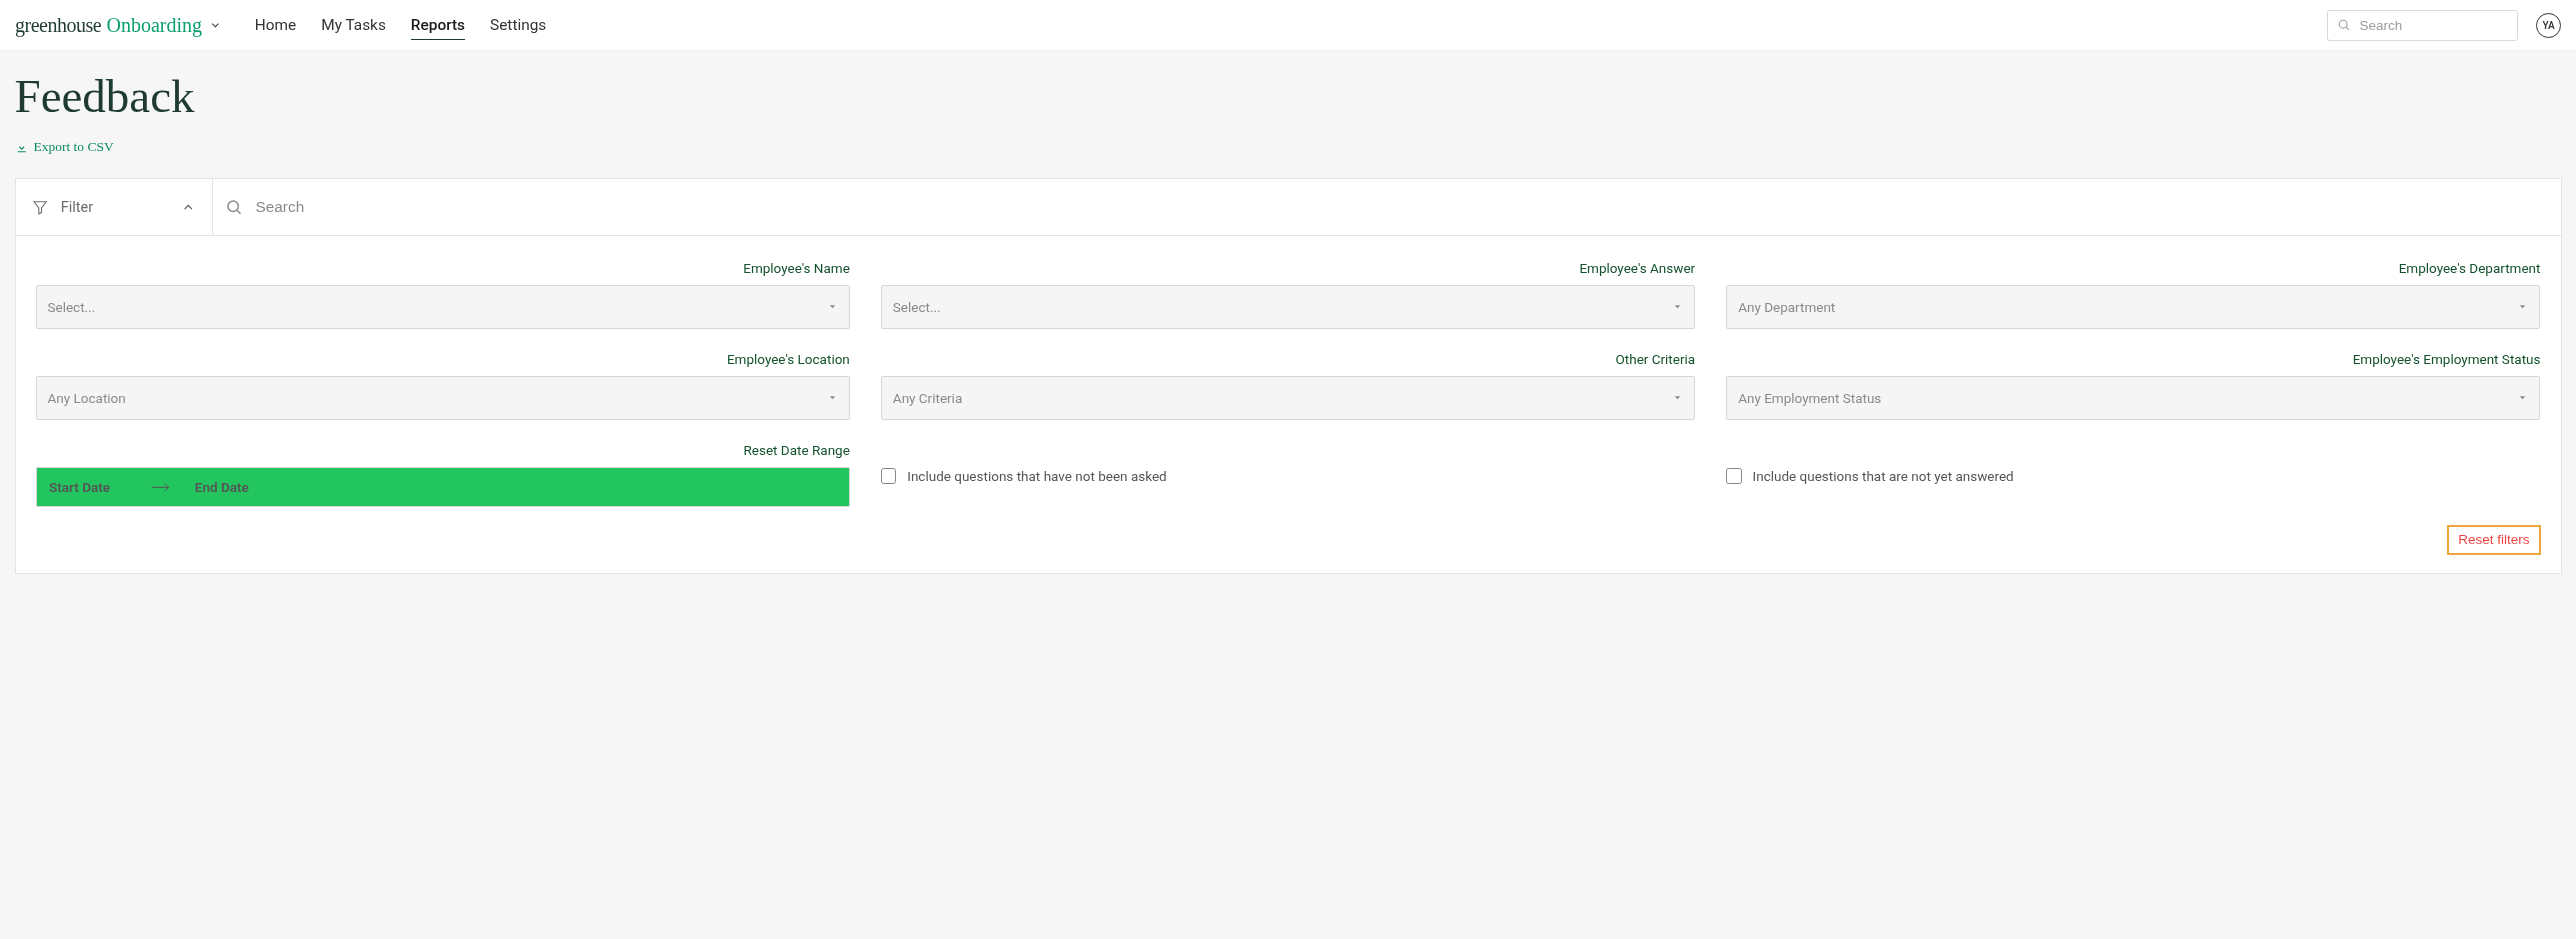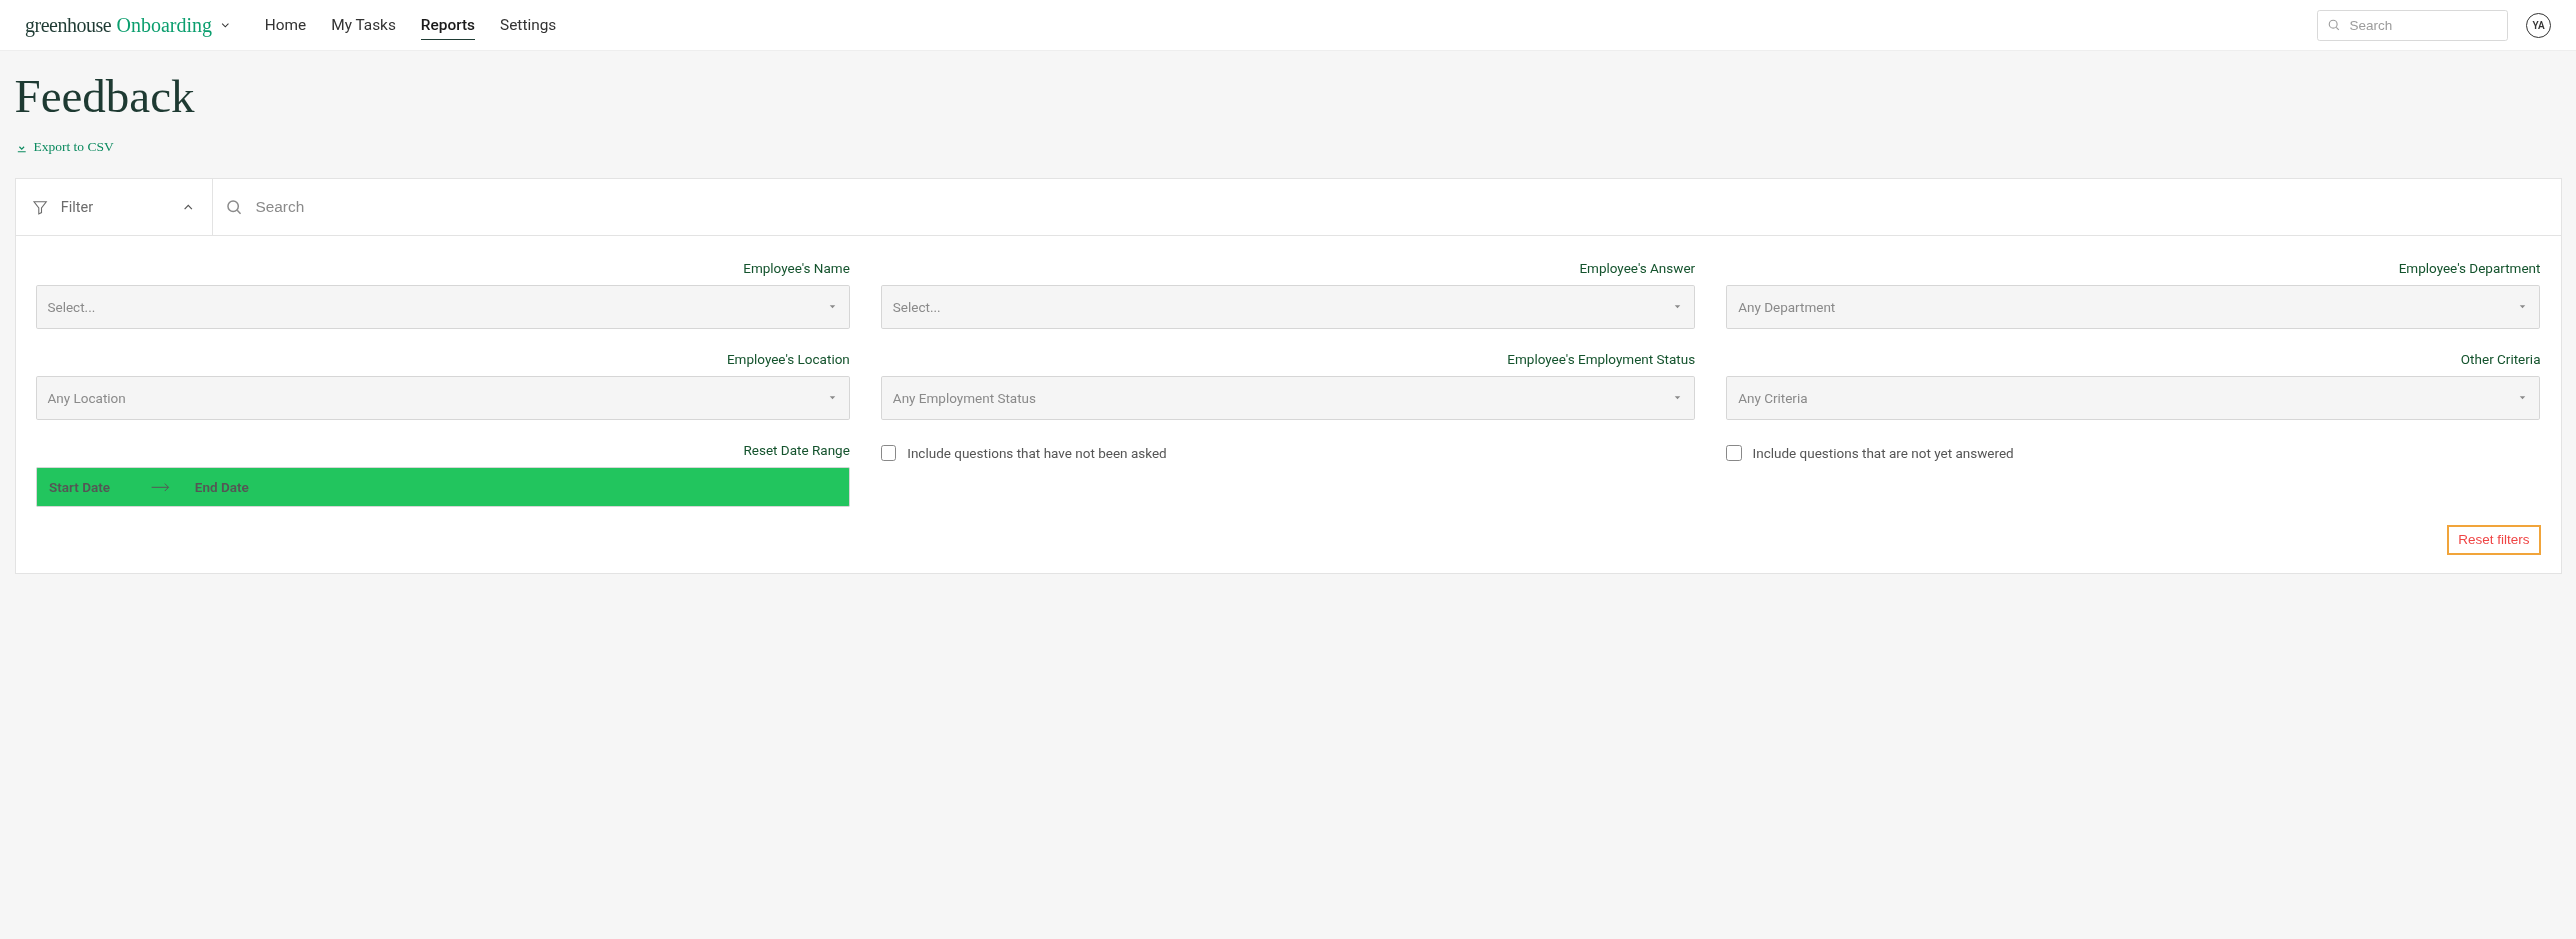--- a/index.html
+++ b/index.html
@@ -6,21 +6,21 @@
   body {
     font-family: -apple-system, BlinkMacSystemFont, "Segoe UI", Roboto, Helvetica, Arial, sans-serif;
     background: #f6f6f6;
     color: #333;
   }
   .topbar {
     background: #fff;
     height: 51px;
     display: flex;
     align-items: center;
-    padding: 0 25px;
+    padding: 0 15px;
     border-bottom: 0.9px solid #eee;
   }
   .brand {
     display: flex;
     align-items: baseline;
     margin-right: 33px;
     cursor: pointer;
     user-select: none;
     position: relative;
   }
@@ -173,20 +173,21 @@
     align-items:center;
     padding:0 11px;
     color:#8a8a8a;
     font-size:13.5px;
     cursor:pointer;
     border-radius:1.8px;
   }
   .select .spacer { flex:1; }
   .checkbox-row {
     display:flex;
+    align-items:center;
     gap:11px;
     font-size:13.5px;
     color:#555;
     margin-top:3.6px;
   }
   .checkbox {
     width:15.4px;
     height:15.4px;
     border:1.4px solid #888;
     border-radius:2.7px;
@@ -327,33 +328,33 @@
         <div class="field-label">Employee's Location</div>
         <div class="select">
           <span>Any Location</span>
           <span class="spacer"></span>
           <svg width="11" height="11" viewBox="0 0 24 24" fill="#8a8a8a">
               <polygon points="6 9 18 9 12 16"></polygon>
             </svg>
         </div>
       </div>
       <div>
+        <div class="field-label">Other Criteria</div>
+        <div class="select">
+          <span>Any Criteria</span>
+          <span class="spacer"></span>
+          <svg width="11" height="11" viewBox="0 0 24 24" fill="#8a8a8a">
+              <polygon points="6 9 18 9 12 16"></polygon>
+            </svg>
+        </div>
+      </div>
+      <div>
         <div class="field-label">Employee's Employment Status</div>
         <div class="select">
           <span>Any Employment Status</span>
-          <span class="spacer"></span>
-          <svg width="11" height="11" viewBox="0 0 24 24" fill="#8a8a8a">
-              <polygon points="6 9 18 9 12 16"></polygon>
-            </svg>
-        </div>
-      </div>
-      <div>
-        <div class="field-label">Other Criteria</div>
-        <div class="select">
-          <span>Any Criteria</span>
           <span class="spacer"></span>
           <svg width="11" height="11" viewBox="0 0 24 24" fill="#8a8a8a">
               <polygon points="6 9 18 9 12 16"></polygon>
             </svg>
         </div>
       </div>
 
       <div>
         <div class="field-label">Reset Date Range</div>
         <div class="daterange">

